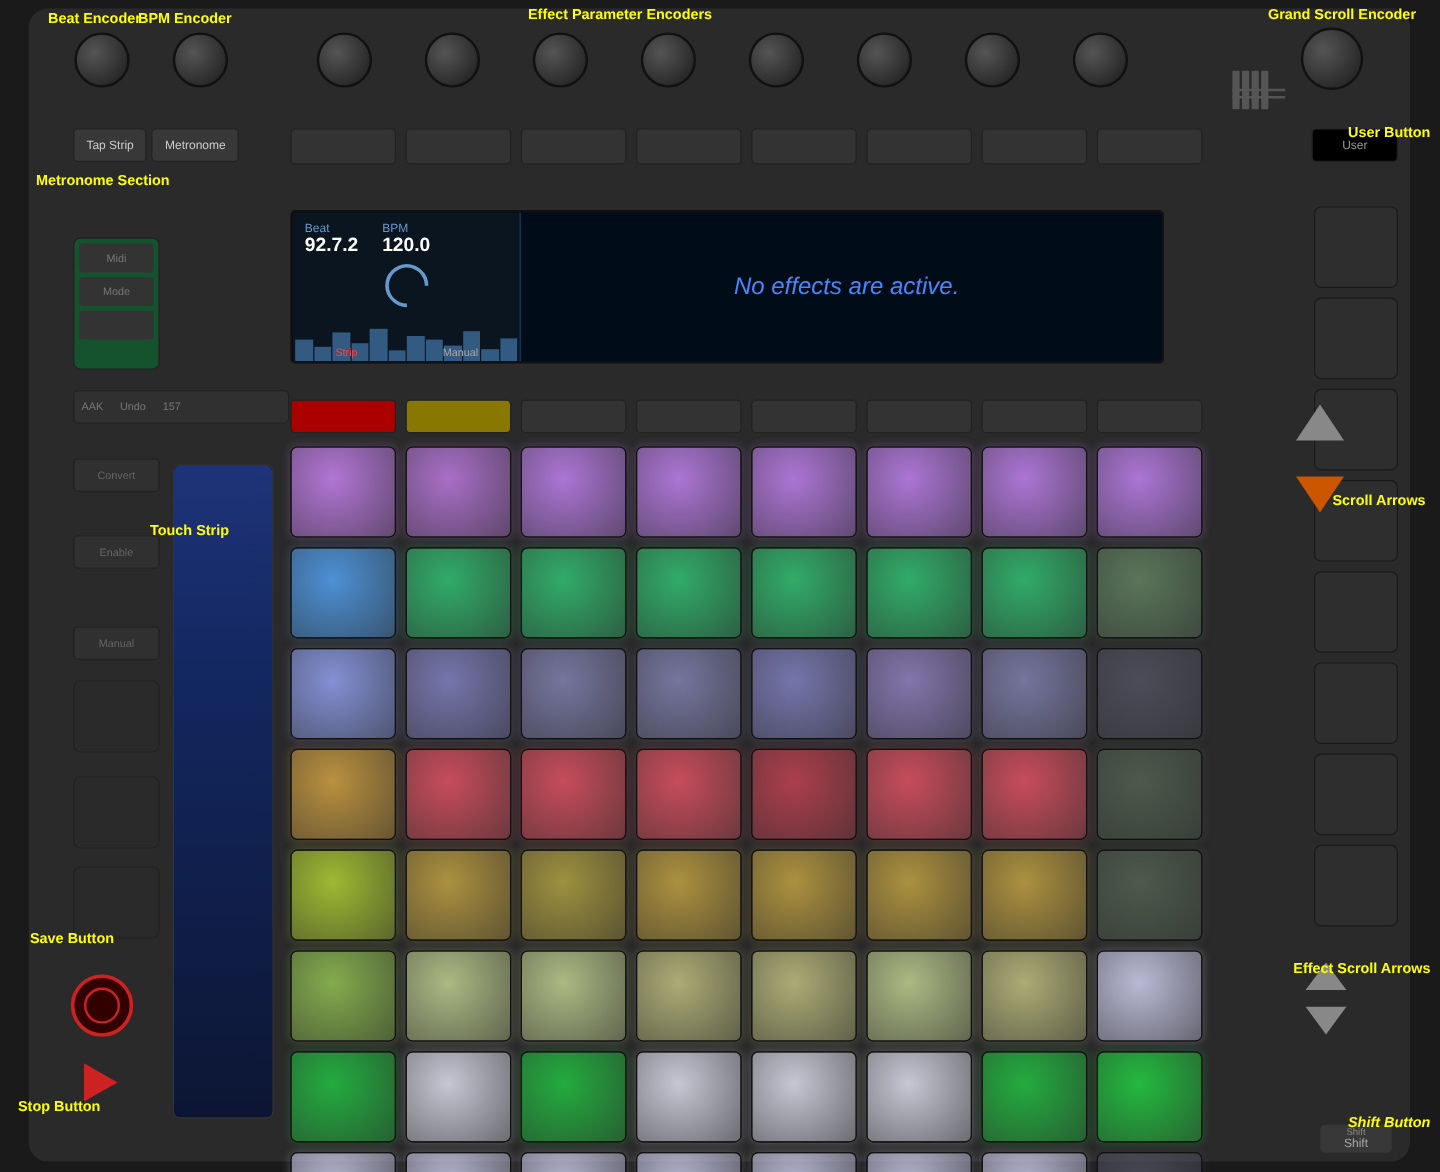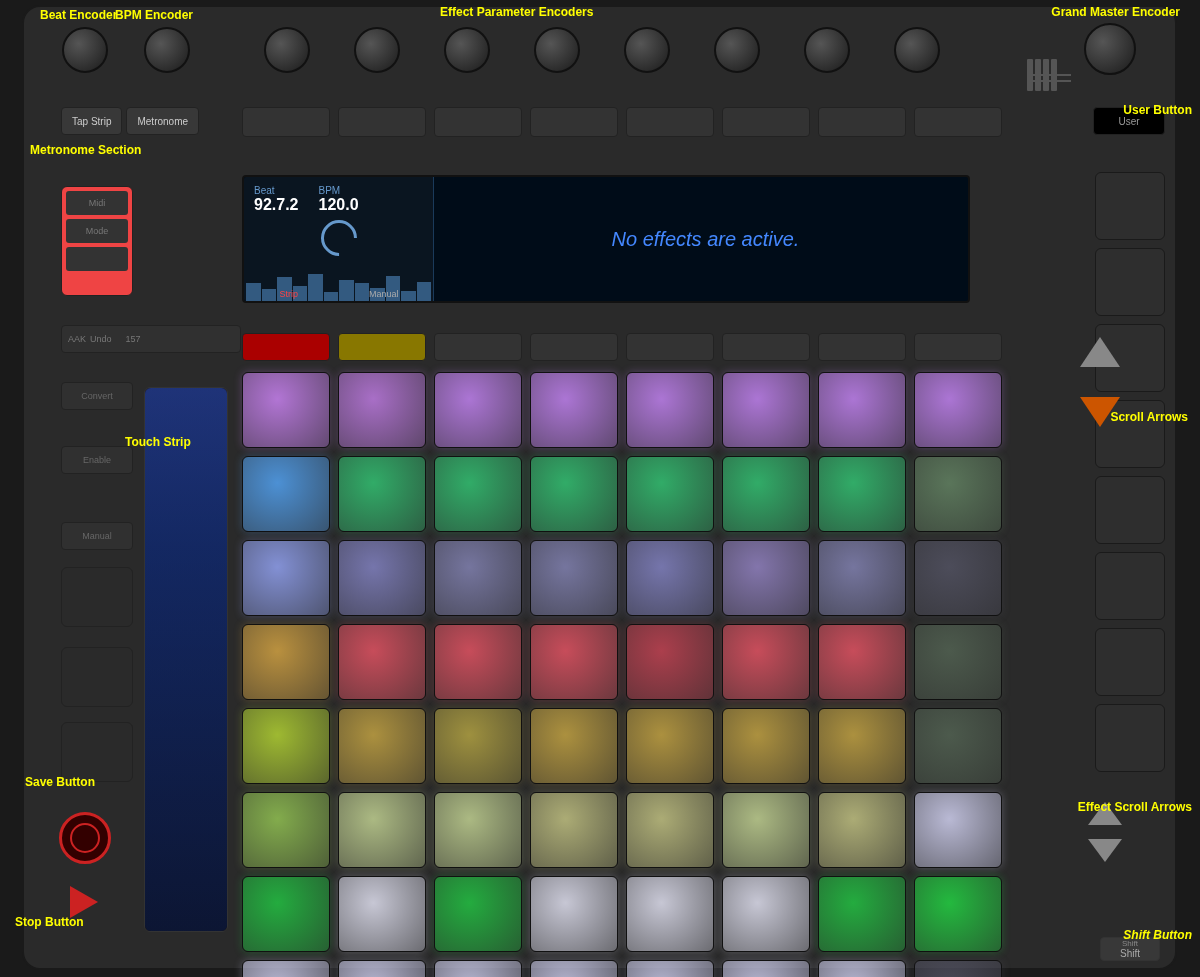--- a/index.html
+++ b/index.html
@@ -292,21 +292,21 @@
     }
   </style>
 </head>
 <body>
 
 <div class="label" style="left:40px; top:8px; ">Beat
 Encoder</div>
 <div class="label" style="left:115px; top:8px; text-align:center;">BPM
 Encoder</div>
 <div class="label" style="left:440px; top:5px; text-align:center;">Effect Parameter Encoders</div>
-<div class="label" style="right:20px; top:5px; text-align:center;">Grand Master
+<div class="label" style="right:20px; top:5px; text-align:center;">Grand Scroll
 Encoder</div>
 <div class="label" style="left:30px; top:143px; text-align:left;">Metronome Section</div>
 <div class="label" style="left:125px; top:435px; text-align:center;">Touch
 Strip</div>
 <div class="label" style="right:12px; top:410px; text-align:center;">Scroll Arrows</div>
 <div class="label" style="left:25px; top:775px; text-align:center;">Save
 Button</div>
 <div class="label" style="left:15px; top:915px; text-align:center;">Stop
 Button</div>
 <div class="label" style="right:8px; top:103px; text-align:center;">User
@@ -355,21 +355,21 @@
     <div class="top-row-btn"></div>
     <div class="top-row-btn"></div>
     <div class="top-row-btn"></div>
     <div class="top-row-btn"></div>
     <div class="top-row-btn"></div>
     <div class="top-row-btn"></div>
   </div>
 
   <div class="user-btn">User</div>
 
-  <div style="position:absolute; left:37px; top:179px; width:72px; height:110px; background:#ef4444; border-radius:6px; border:1px solid #222;">
+  <div style="position:absolute; left:37px; top:191px; width:72px; height:110px; background:#14532d; border-radius:6px; border:1px solid #222;">
     <div style="height:24px; background:#333; margin:4px; border-radius:3px; font-size:9px; color:#777; display:flex; align-items:center; justify-content:center;">Midi</div>
     <div style="height:24px; background:#333; margin:4px; border-radius:3px; font-size:9px; color:#777; display:flex; align-items:center; justify-content:center;">Mode</div>
     <div style="height:24px; background:#333; margin:4px; border-radius:3px; font-size:9px; color:#777; display:flex; align-items:center; justify-content:center;"></div>
   </div>
 
   <div class="display">
     <div class="display-left">
       <div class="display-beat-bpm">
         <div>
           <div class="display-label">Beat</div>
@@ -530,17 +530,17 @@
 
   <div class="shift-btn">
     <div>
       <div style="font-size:8px; color:#888; text-align:center;">Shift</div>
       <div style="font-size:10px; color:#aaa; text-align:center;">Shift</div>
     </div>
   </div>
 
   <div style="position:absolute; left:37px; top:318px; width:180px; height:28px; background:#303030; border-radius:4px; border:1px solid #222; display:flex; align-items:center; padding:0 6px; gap:4px;">
     <span style="color:#777; font-size:9px;">AAK</span>
-    <span style="color:#777; font-size:9px; ">Undo</span>
+    <span style="color:#777; font-size:9px; margin-left:10px;">Undo</span>
     <span style="color:#777; font-size:9px; margin-left:10px;">157</span>
   </div>
 
 </div>
 
 </body></html>

